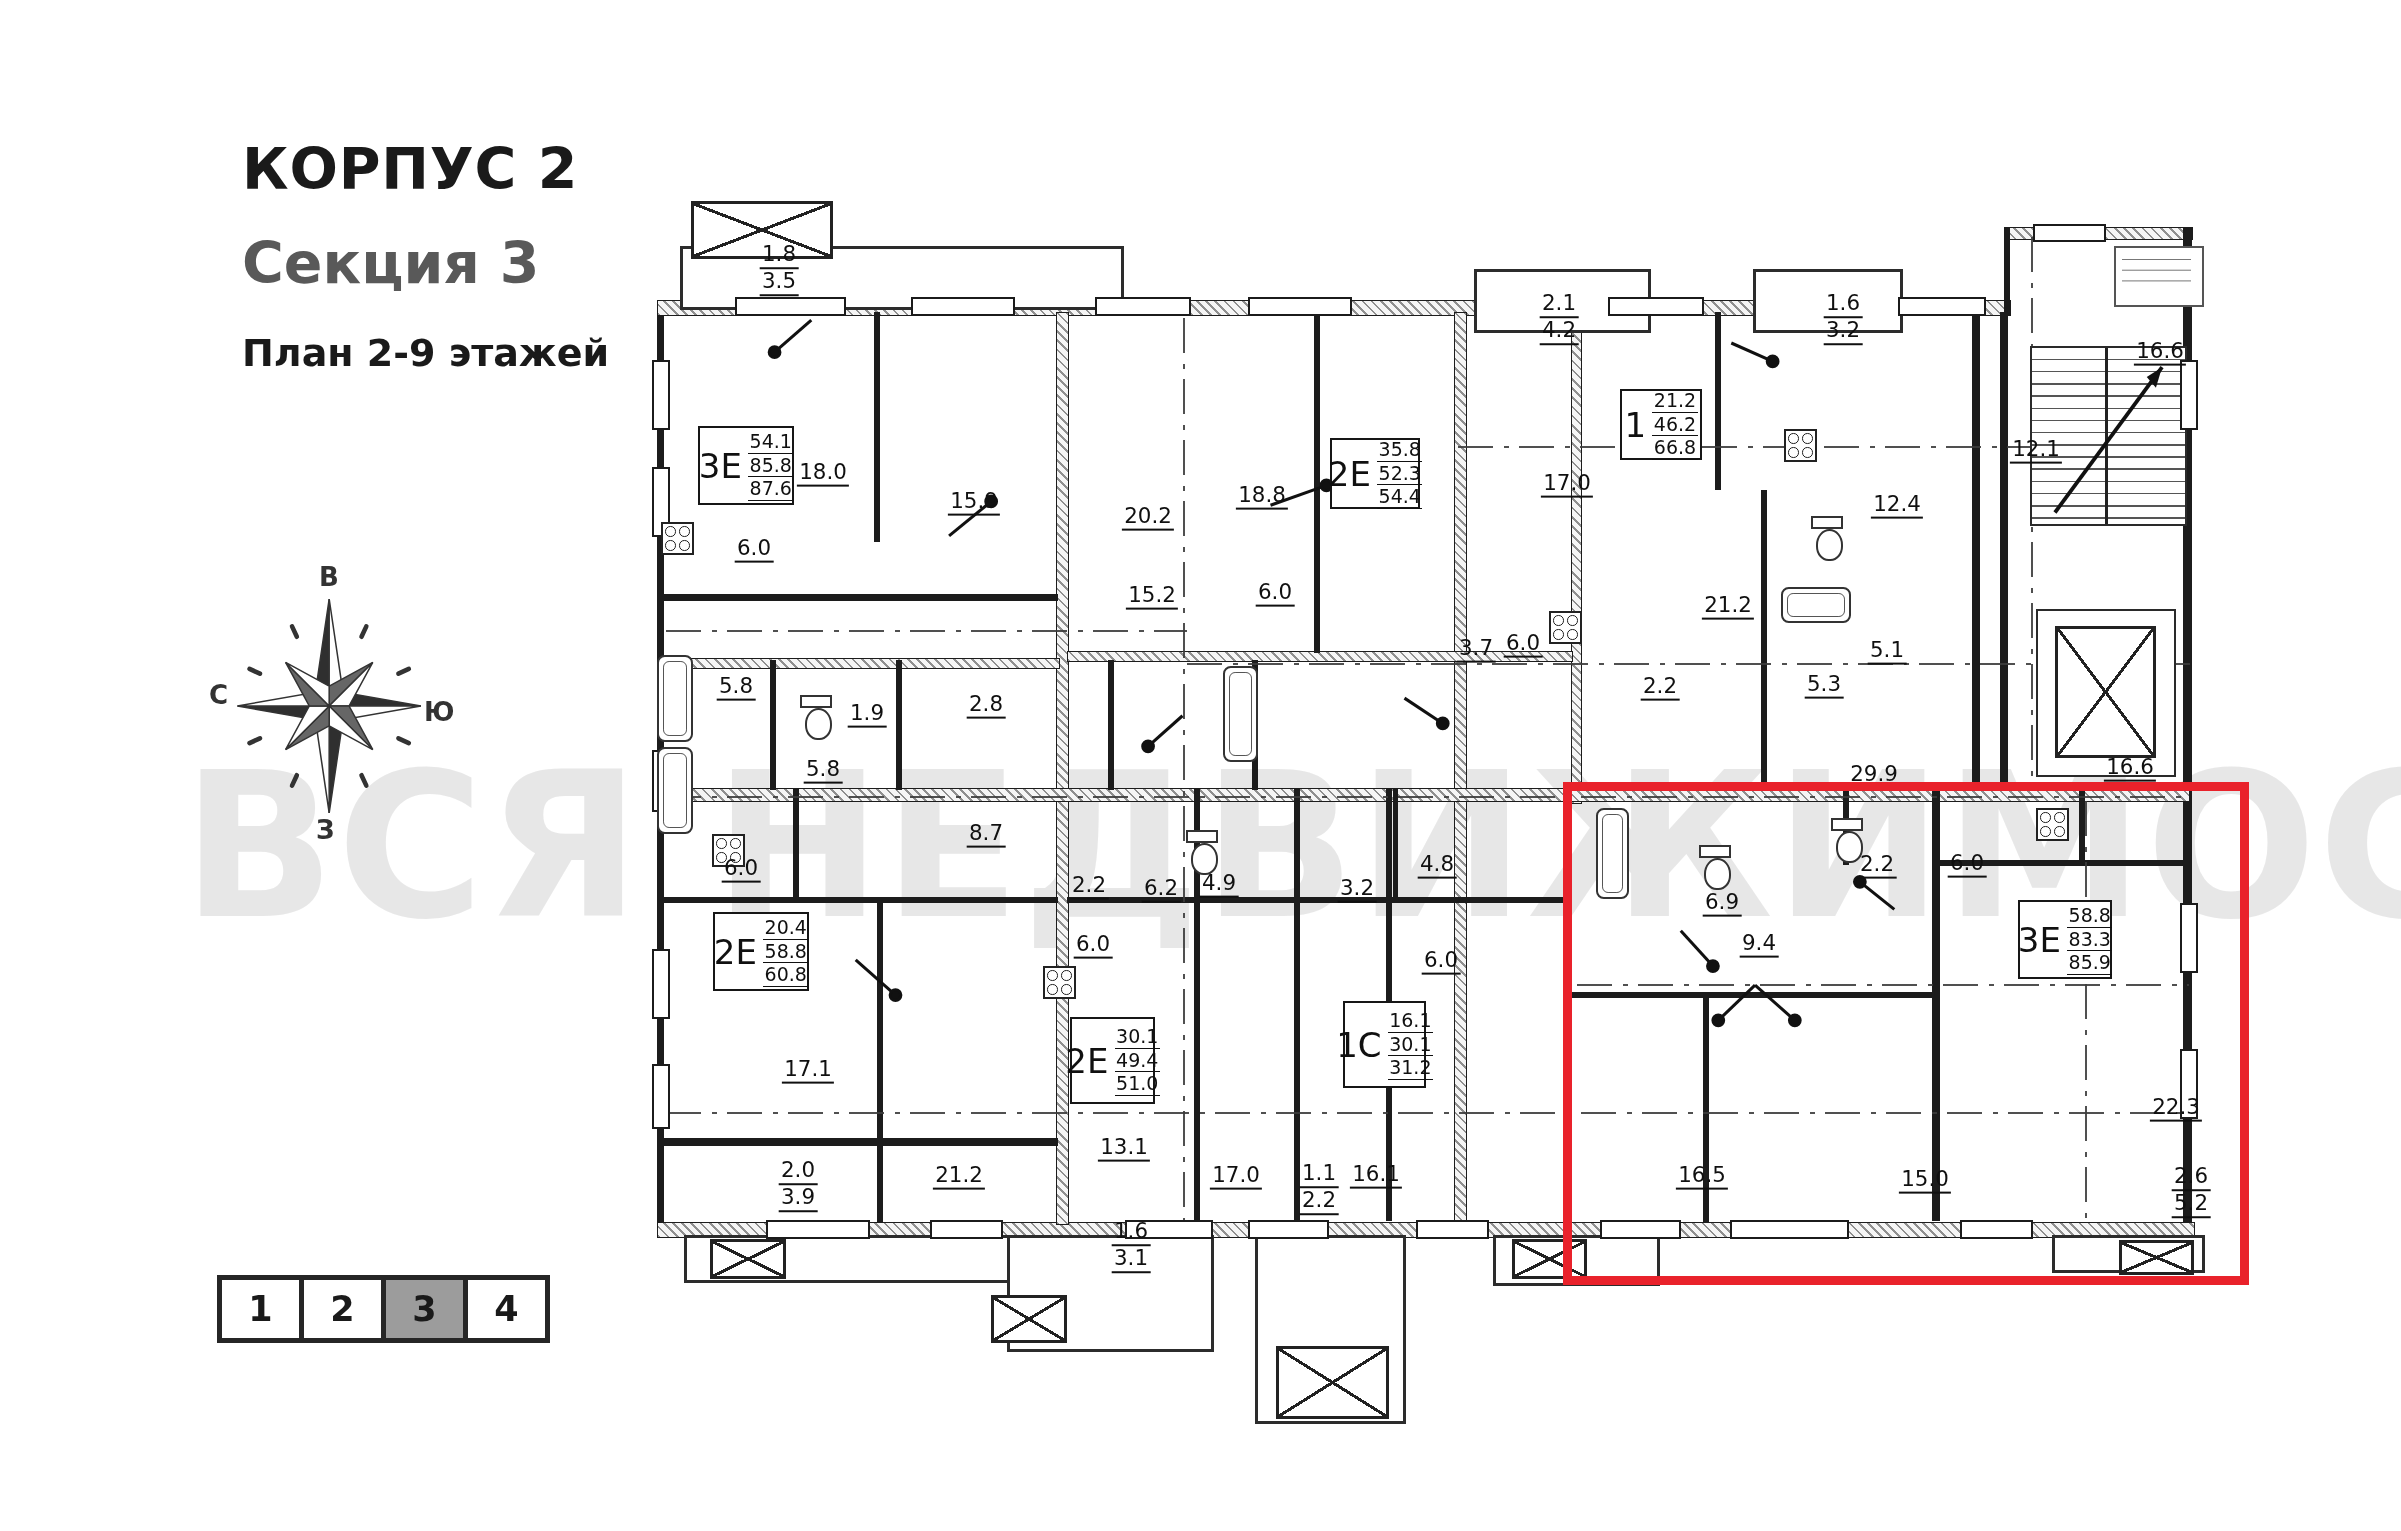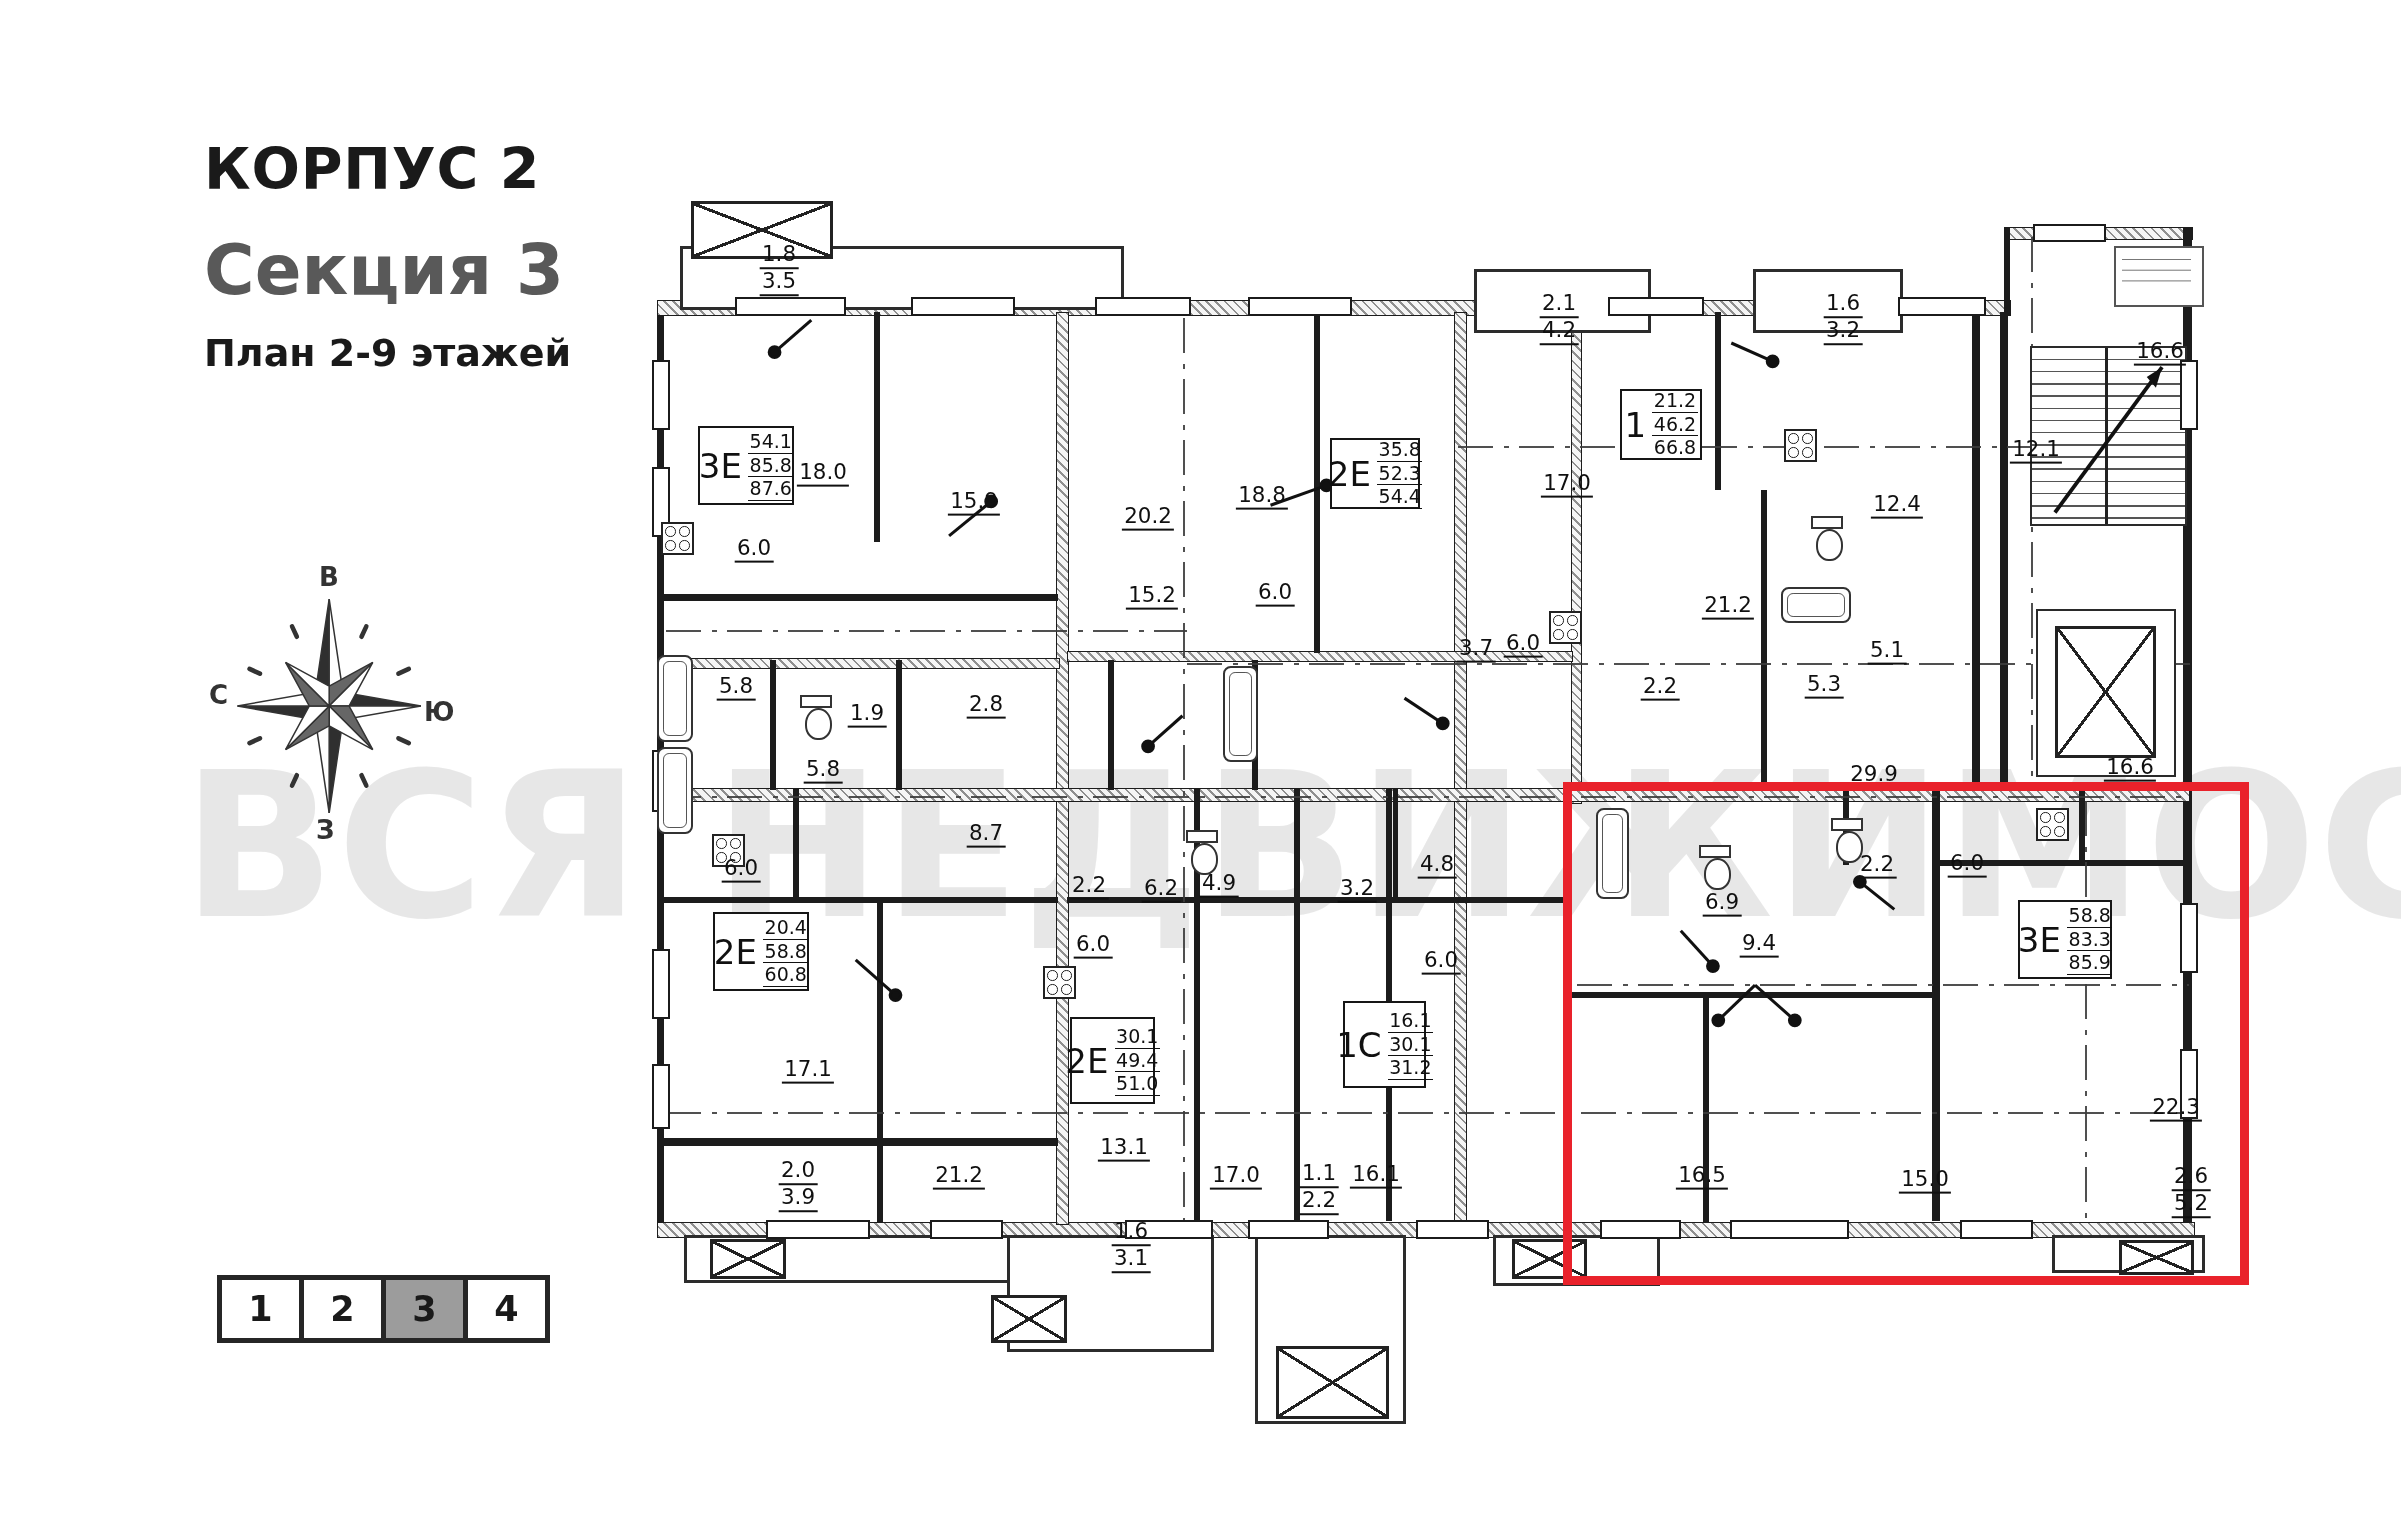--- a/index.html
+++ b/index.html
@@ -1,21 +1,21 @@
 <!DOCTYPE html>
 <html style="font-size:12.2px"><head>
 <meta charset="utf-8">
 <style>
   html,body{margin:0;padding:0;background:#fff;}
   body{width:2401px;height:1531px;position:relative;overflow:hidden;
        font-family:"DejaVu Sans",sans-serif;color:#111;}
   
-  .hdr{position:absolute;z-index:6;}
+  .hdr{position:absolute;z-index:6;margin-left:38px;}
   .hdr-title{left:204px;top:136px;font-size:57px;font-weight:700;color:#1a1a1a;letter-spacing:0.8px;}
-  .hdr-sub{left:204px;top:230px;font-size:69px;font-weight:700;color:#595959;}
+  .hdr-sub{left:204px;top:230px;font-size:57px;font-weight:700;color:#595959;}
   .hdr-plan{left:204px;top:331px;font-size:38px;font-weight:700;color:#1a1a1a;}
   
   .wm{position:absolute;left:182px;top:729px;z-index:1;font-size:201px;font-weight:700;
       color:#d5d5d5;opacity:.55;white-space:nowrap;letter-spacing:1.5px;}
   
   .compass{position:absolute;left:226px;top:576px;width:214px;height:260px;z-index:2;}
   .compass .dir{position:absolute;font-size:26px;font-weight:700;color:#333;}
   
   .secsel{position:absolute;left:217px;top:1275px;z-index:6;display:flex;border:5.4px solid #262626;background:#fff;}
   .secsel .cell{width:77px;height:58px;display:flex;align-items:center;justify-content:center;

